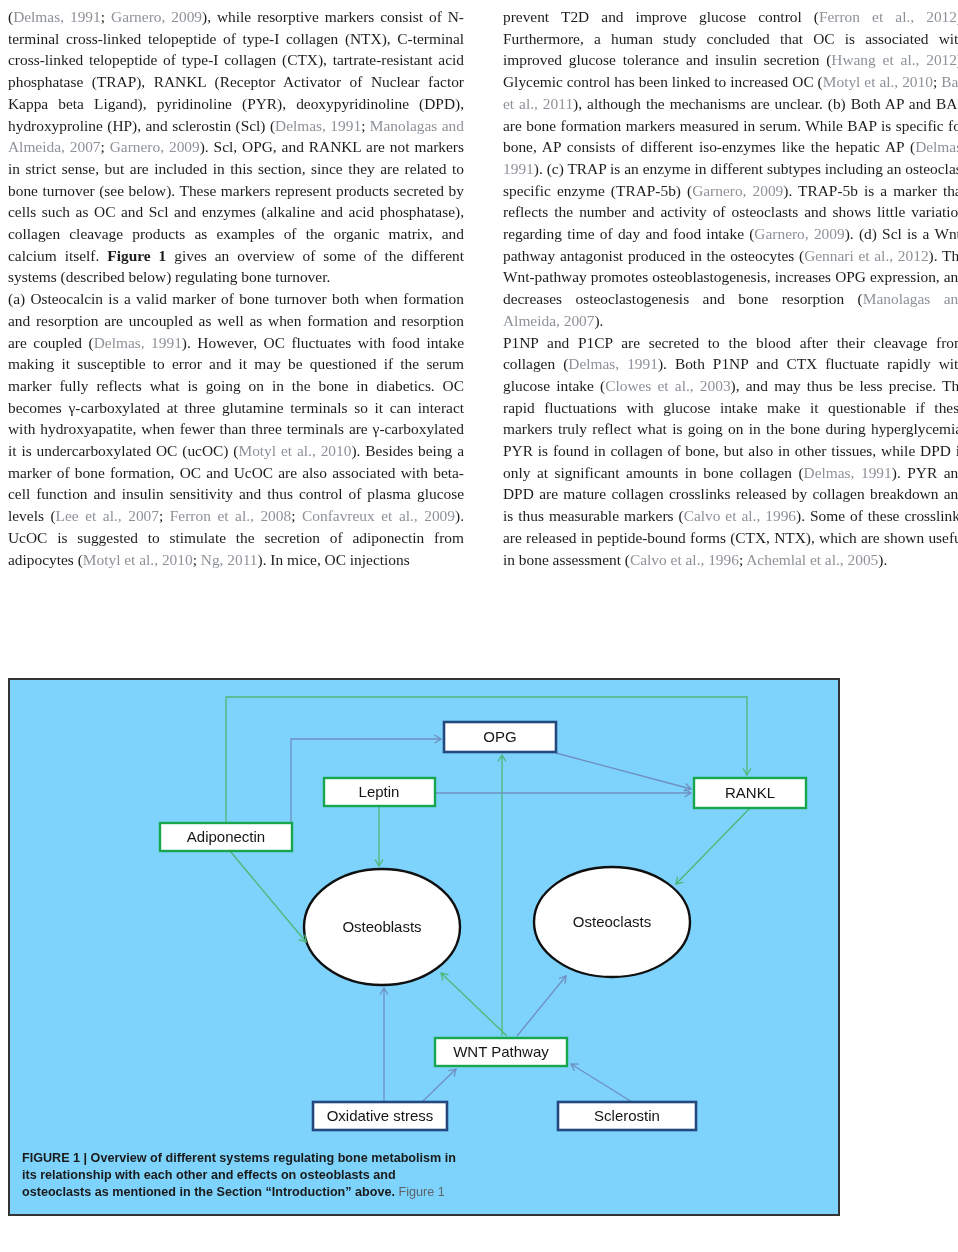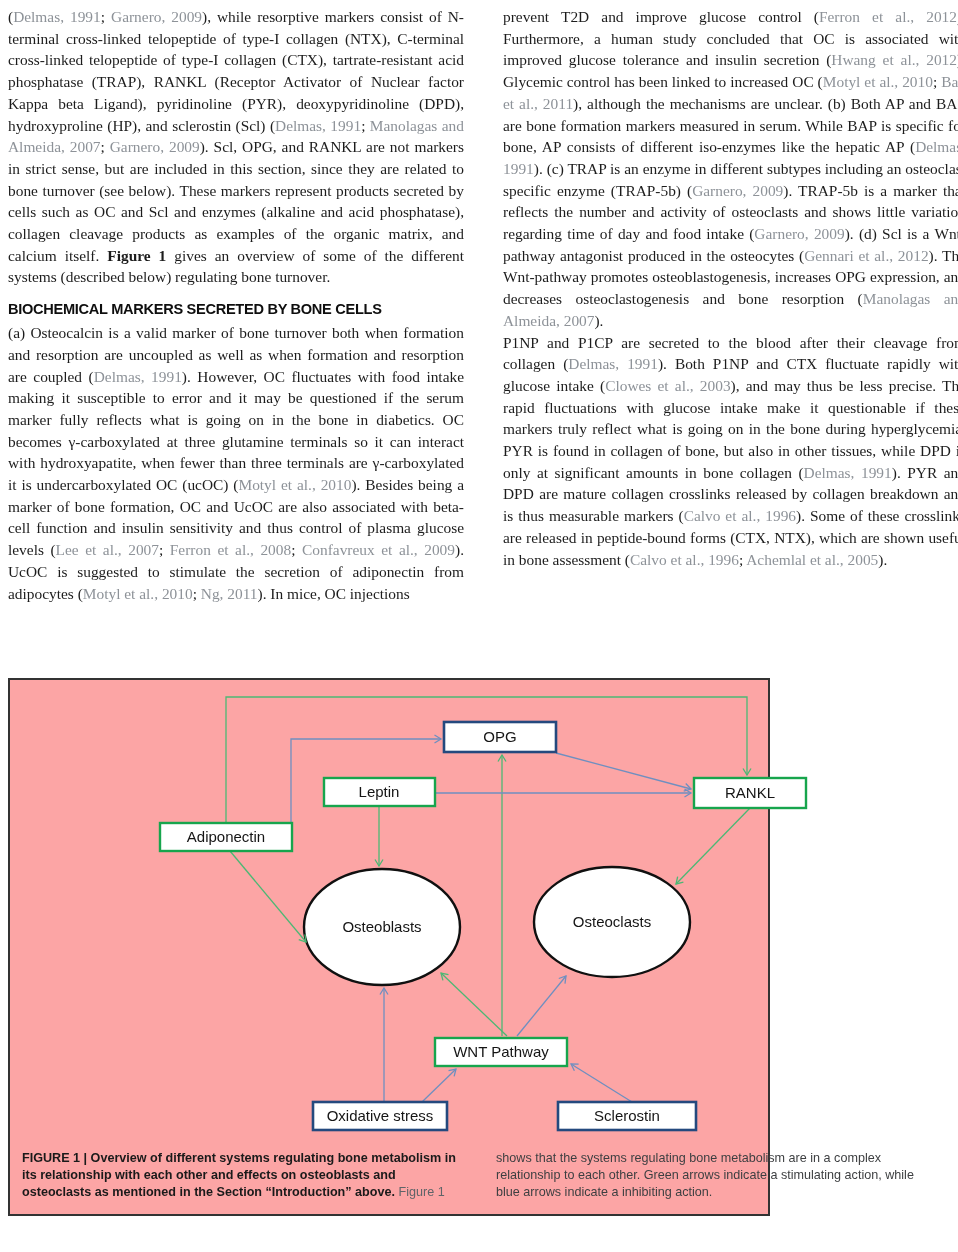--- a/index.html
+++ b/index.html
@@ -28,24 +28,24 @@
     margin:13px 0 5px 0;
     font-family:"Liberation Sans","DejaVu Sans",sans-serif;
     font-weight:bold;
     font-size:14.6px;
     letter-spacing:-0.3px;
     color:#0e0e0e;
   }
   .figure-box{
     position:absolute;
     left:8px;top:678px;
-    width:762px;height:538px;
+    width:832px;height:538px;
     border:2px solid #333;
     box-sizing:border-box;
-    background:#fca5a5;
+    background:#7dd3fc;
   }
   .diagram{display:block;}
   .box-green{fill:#ffffff;stroke:var(--box-green);stroke-width:2.4;}
   .box-navy{fill:#ffffff;stroke:var(--navy);stroke-width:2.6;}
   .cell-ellipse{fill:#ffffff;stroke:#101010;stroke-width:2.4;}
   .arrow-green{stroke:var(--green);stroke-width:1.3;fill:none;}
   .arrow-blue{stroke:var(--blue);stroke-width:1.3;fill:none;}
   .mk-g{stroke:var(--green);stroke-width:1.3;fill:none;}
   .mk-b{stroke:var(--blue);stroke-width:1.3;fill:none;}
   .node-label{
@@ -64,21 +64,20 @@
   .caption-left .cap-tail{font-weight:normal;color:#5f6468;}
   .caption-right{width:442px;color:#3d3f41;}
 </style>
 </head>
 <body>
 
 <div class="page">
 
   <div class="col col-left">
     <p class="body-text"><span>(</span><span class="cite">Delmas, 1991</span><span>; </span><span class="cite">Garnero, 2009</span><span>), while resorptive markers consist of N-terminal cross-linked telopeptide of type-I collagen (NTX), C-terminal cross-linked telopeptide of type-I collagen (CTX), tartrate-resistant acid phosphatase (TRAP), RANKL (Receptor Activator of Nuclear factor Kappa beta Ligand), pyridinoline (PYR), deoxypyridinoline (DPD), hydroxyproline (HP), and sclerostin (Scl) (</span><span class="cite">Delmas, 1991</span><span>; </span><span class="cite">Manolagas and Almeida, 2007</span><span>; </span><span class="cite">Garnero, 2009</span><span>). Scl, OPG, and RANKL are not markers in strict sense, but are included in this section, since they are related to bone turnover (see below). These markers represent products secreted by cells such as OC and Scl and enzymes (alkaline and acid phosphatase), collagen cleavage products as examples of the organic matrix, and calcium itself. </span><span class="bold">Figure 1</span><span> gives an overview of some of the different systems (described below) regulating bone turnover.</span></p>
-    <h2 class="section-heading">BIOCHEMICAL MARKERS SECRETED BY BONE CELLS</h2>
     <p class="body-text"><span>(a) Osteocalcin is a valid marker of bone turnover both when formation and resorption are uncoupled as well as when formation and resorption are coupled (</span><span class="cite">Delmas, 1991</span><span>). However, OC fluctuates with food intake making it susceptible to error and it may be questioned if the serum marker fully reflects what is going on in the bone in diabetics. OC becomes γ-carboxylated at three glutamine terminals so it can interact with hydroxyapatite, when fewer than three terminals are γ-carboxylated it is undercarboxylated OC (ucOC) (</span><span class="cite">Motyl et al., 2010</span><span>). Besides being a marker of bone formation, OC and UcOC are also associated with beta-cell function and insulin sensitivity and thus control of plasma glucose levels (</span><span class="cite">Lee et al., 2007</span><span>; </span><span class="cite">Ferron et al., 2008</span><span>; </span><span class="cite">Confavreux et al., 2009</span><span>). UcOC is suggested to stimulate the secretion of adiponectin from adipocytes (</span><span class="cite">Motyl et al., 2010</span><span>; </span><span class="cite">Ng, 2011</span><span>). In mice, OC injections</span></p>
   </div>
 
   <div class="col col-right">
     <p class="body-text"><span>prevent T2D and improve glucose control (</span><span class="cite">Ferron et al., 2012</span><span>). Furthermore, a human study concluded that OC is associated with improved glucose tolerance and insulin secretion (</span><span class="cite">Hwang et al., 2012</span><span>). Glycemic control has been linked to increased OC (</span><span class="cite">Motyl et al., 2010</span><span>; </span><span class="cite">Bao et al., 2011</span><span>), although the mechanisms are unclear. (b) Both AP and BAP are bone formation markers measured in serum. While BAP is specific for bone, AP consists of different iso-enzymes like the hepatic AP (</span><span class="cite">Delmas, 1991</span><span>). (c) TRAP is an enzyme in different subtypes including an osteoclast specific enzyme (TRAP-5b) (</span><span class="cite">Garnero, 2009</span><span>). TRAP-5b is a marker that reflects the number and activity of osteoclasts and shows little variation regarding time of day and food intake (</span><span class="cite">Garnero, 2009</span><span>). (d) Scl is a Wnt-pathway antagonist produced in the osteocytes (</span><span class="cite">Gennari et al., 2012</span><span>). The Wnt-pathway promotes osteoblastogenesis, increases OPG expression, and decreases osteoclastogenesis and bone resorption (</span><span class="cite">Manolagas and Almeida, 2007</span><span>).</span></p>
     <p class="body-text"><span>P1NP and P1CP are secreted to the blood after their cleavage from collagen (</span><span class="cite">Delmas, 1991</span><span>). Both P1NP and CTX fluctuate rapidly with glucose intake (</span><span class="cite">Clowes et al., 2003</span><span>), and may thus be less precise. The rapid fluctuations with glucose intake make it questionable if these markers truly reflect what is going on in the bone during hyperglycemia. PYR is found in collagen of bone, but also in other tissues, while DPD is only at significant amounts in bone collagen (</span><span class="cite">Delmas, 1991</span><span>). PYR and DPD are mature collagen crosslinks released by collagen breakdown and is thus measurable markers (</span><span class="cite">Calvo et al., 1996</span><span>). Some of these crosslinks are released in peptide-bound forms (CTX, NTX), which are shown useful in bone assessment (</span><span class="cite">Calvo et al., 1996</span><span>; </span><span class="cite">Achemlal et al., 2005</span><span>).</span></p>
   </div>
 
   <div class="figure-box">
     <svg class="diagram" width="936" height="468" viewBox="0 0 936 468" xmlns="http://www.w3.org/2000/svg">
@@ -125,17 +124,16 @@
       <text class="node-label" x="602" y="247">Osteoclasts</text>
       <text class="node-label" x="491" y="377">WNT Pathway</text>
       <text class="node-label" x="370" y="441">Oxidative stress</text>
       <text class="node-label" x="617" y="441">Sclerostin</text>
     </svg>
 
     <div class="caption">
       <div class="caption-left">
         <span class="cap-bold">FIGURE 1 | Overview of different systems regulating bone metabolism in its relationship with each other and effects on osteoblasts and osteoclasts as mentioned in the Section “Introduction” above.</span><span class="cap-tail"> Figure 1</span>
       </div>
-      <div class="caption-right">shows that the systems regulating bone metabolism are in a complex relationship to each other. Green arrows indicate a stimulating action, while blue arrows indicate a inhibiting action.</div>
     </div>
   </div>
 
 </div>
 
 </body></html>

